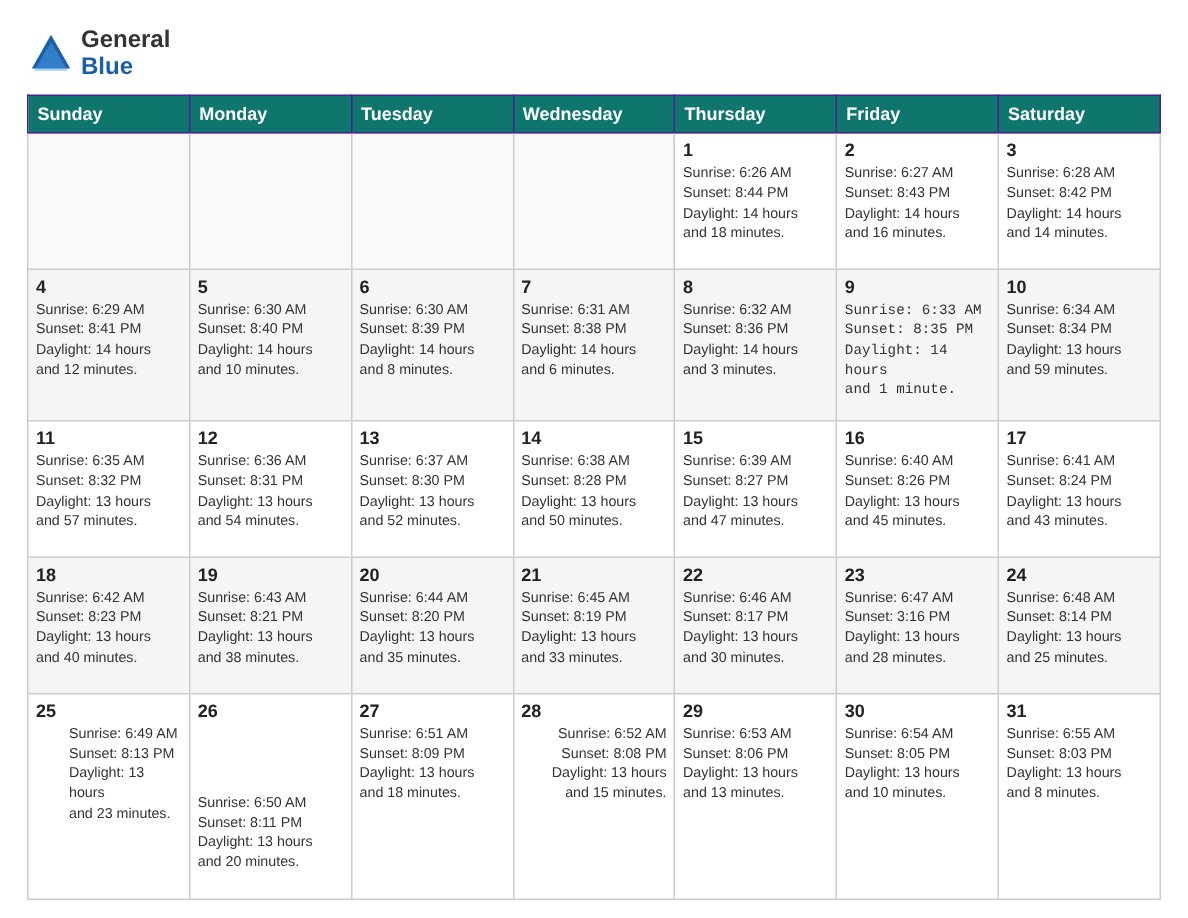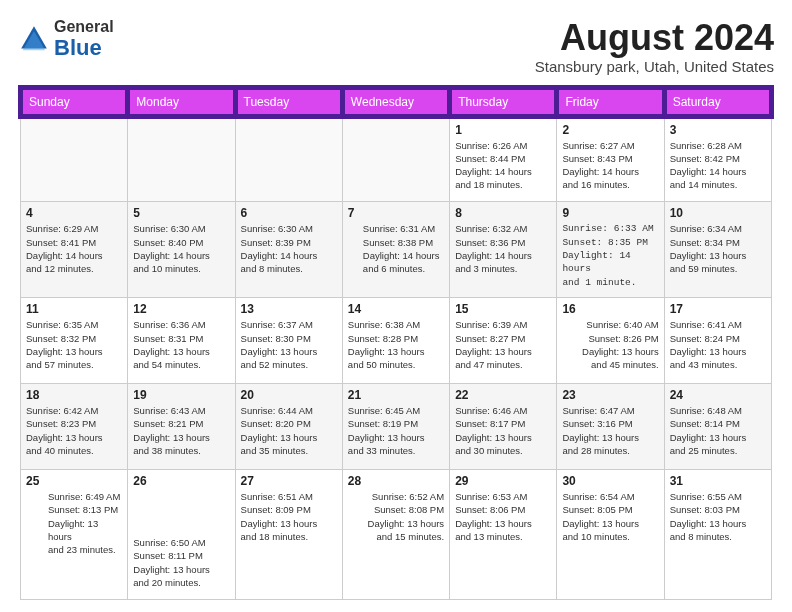--- a/index.html
+++ b/index.html
@@ -33,21 +33,21 @@
       display: flex;
       flex-direction: column;
       line-height: 1.1;
     }
     .logo-general {
       font-size: 16px;
       font-weight: bold;
       color: #333;
     }
     .logo-blue {
-      font-size: 22px;
+      font-size: 16px;
       font-weight: bold;
       color: #1a5fa8;
     }
     .logo-icon {
       width: 32px;
       height: 32px;
     }
     .title-block {
       text-align: right;
     }
@@ -62,27 +62,27 @@
       color: #444;
     }
     .calendar {
       flex: 1;
       border: 1px solid #ccc;
       border-collapse: collapse;
       width: 100%;
       table-layout: fixed;
     }
     .calendar th {
-      background: #d946ef;
+      background: #0f766e;
       color: #fff;
       font-size: 12px;
-      font-weight: normal;
+      font-weight: bold;
       text-align: left;
       padding: 5px 6px;
-      border: 5px solid #4c1d95;
+      border: 1px solid #4c1d95;
     }
     .calendar td {
       border: 1px solid #ccc;
       vertical-align: top;
       padding: 4px 5px;
       font-size: 10px;
       color: #333;
       background: #fff;
       height: 82px;
     }
@@ -112,24 +112,20 @@
   <div class="header">
     <div class="logo">
       <svg class="logo-icon" viewBox="0 0 40 40">
         <polygon points="20,4 36,32 4,32" fill="#1a5fa8"></polygon>
         <polygon points="20,10 34,34 6,34" fill="#4a9de8" opacity="0.5"></polygon>
       </svg>
       <div class="logo-text">
         <span class="logo-general">General</span>
         <span class="logo-blue">Blue</span>
       </div>
-    </div>
-    <div class="title-block">
-      <div class="main-title">August 2024</div>
-      <div class="subtitle">Stansbury park, Utah, United States</div>
     </div>
   </div>
 
   <table class="calendar">
     <thead>
       <tr>
         <th>Sunday</th>
         <th>Monday</th>
         <th>Tuesday</th>
         <th>Wednesday</th>
@@ -183,21 +179,21 @@
           </td>
           <td>
             <span class="day-number">6</span>
             <div class="day-info" style="white-space: pre-line;">Sunrise: 6:30 AM
 Sunset: 8:39 PM
 Daylight: 14 hours
 and 8 minutes.</div>
           </td>
           <td>
             <span class="day-number">7</span>
-            <div class="day-info" style="white-space: pre-line; margin-left: 15px;">Sunrise: 6:31 AM
+            <div class="day-info" style="white-space: pre-line;">Sunrise: 6:31 AM
 Sunset: 8:38 PM
 Daylight: 14 hours
 and 6 minutes.</div>
           </td>
           <td>
             <span class="day-number">8</span>
             <div class="day-info" style="white-space: pre-line;">Sunrise: 6:32 AM
 Sunset: 8:36 PM
 Daylight: 14 hours
 and 3 minutes.</div>
@@ -248,21 +244,21 @@
           </td>
           <td>
             <span class="day-number">15</span>
             <div class="day-info" style="white-space: pre-line;">Sunrise: 6:39 AM
 Sunset: 8:27 PM
 Daylight: 13 hours
 and 47 minutes.</div>
           </td>
           <td>
             <span class="day-number">16</span>
-            <div class="day-info" style="white-space: pre-line; text-align: right;">Sunrise: 6:40 AM
+            <div class="day-info" style="white-space: pre-line;">Sunrise: 6:40 AM
 Sunset: 8:26 PM
 Daylight: 13 hours
 and 45 minutes.</div>
           </td>
           <td>
             <span class="day-number">17</span>
             <div class="day-info" style="white-space: pre-line;">Sunrise: 6:41 AM
 Sunset: 8:24 PM
 Daylight: 13 hours
 and 43 minutes.</div>

